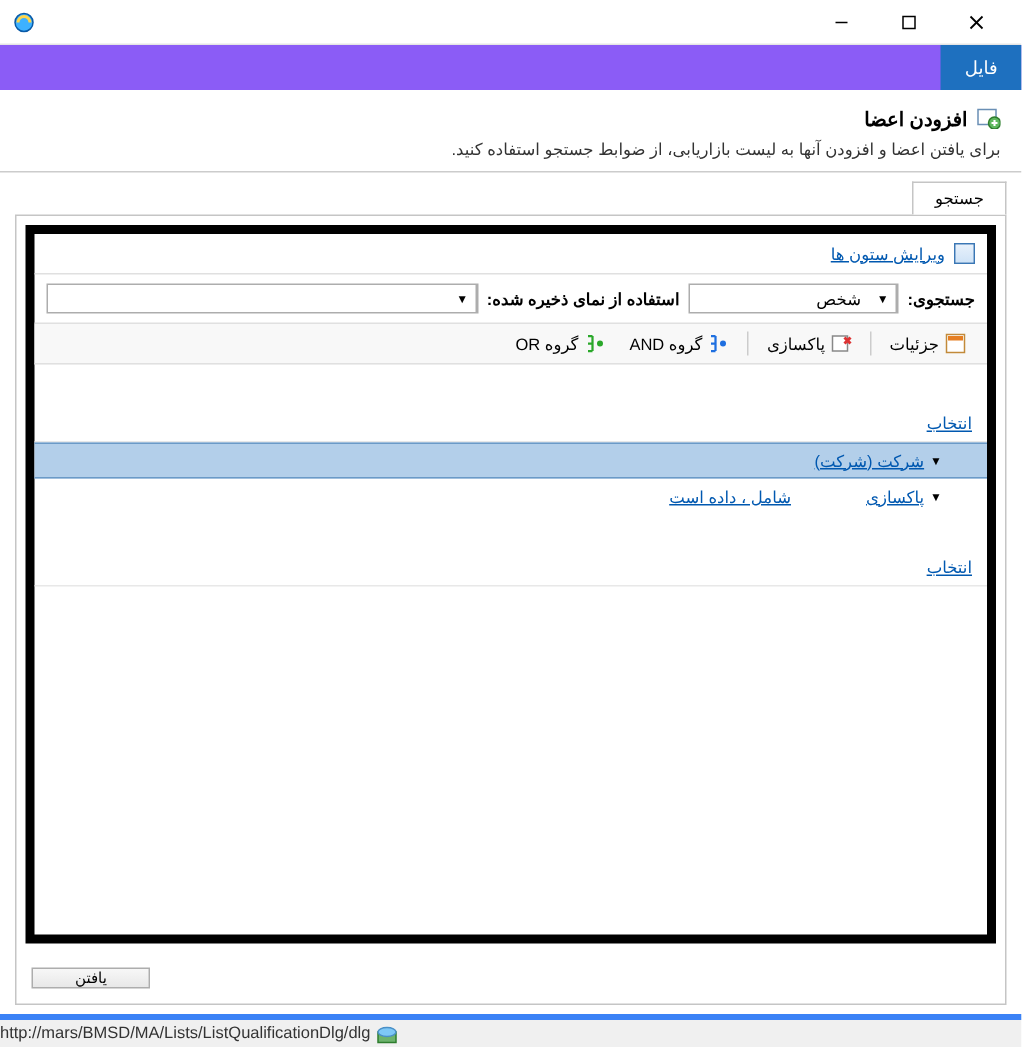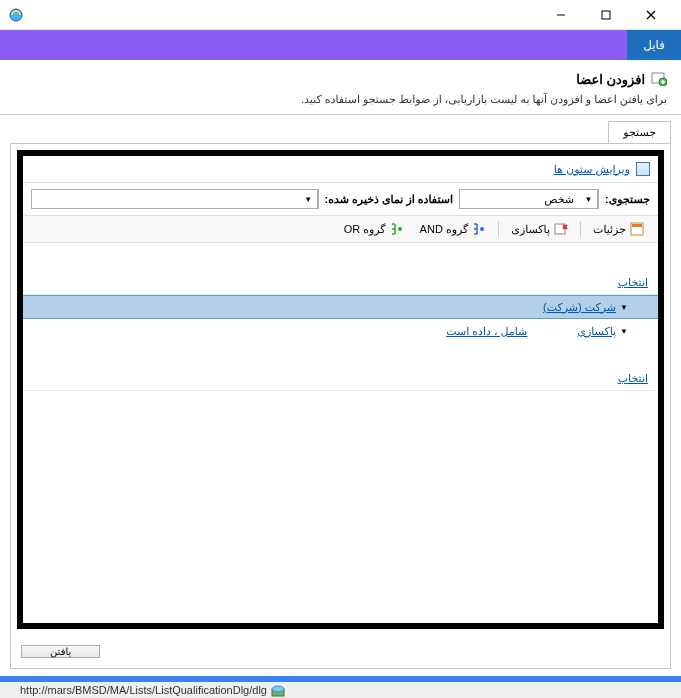--- a/index.html
+++ b/index.html
@@ -213,25 +213,25 @@
   padding: 0 28px;
   font-size: 10px;
   cursor: pointer;
   font-family: Liberation Sans, sans-serif;
 }
 .statusbar {
   direction: ltr;
   position: absolute;
   bottom: 0; left: 0; right: 0;
   height: 22px;
-  border-top: 6px solid #3b82f6;
+  border-top: 4px solid #3b82f6;
   background: #f0f0f0;
   display: flex;
   align-items: center;
-  padding: 0 20px;
+  padding: 0 0;
   font-size: 11px;
   color: #333;
   gap: 4px;
 }
 .zone-icon {
   width: 14px; height: 14px;
   display: inline-block;
 }
 </style>
 </head>

